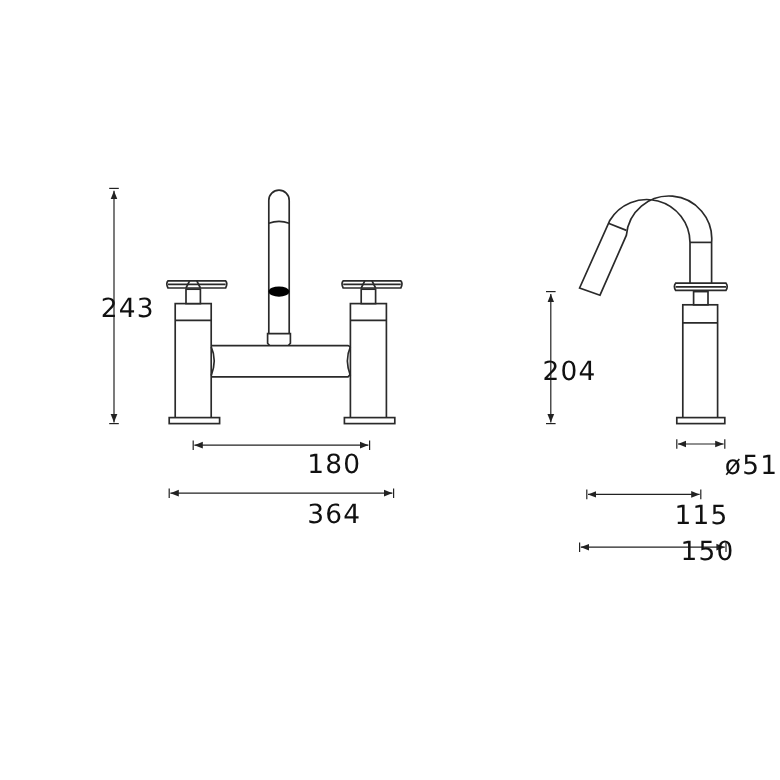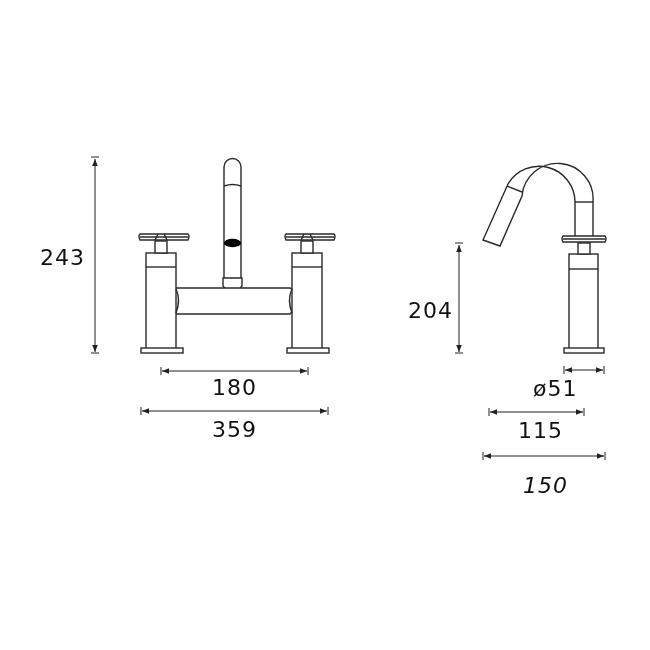--- a/index.html
+++ b/index.html
@@ -6,20 +6,21 @@
     body { width: 650px; height: 650px; position: relative; overflow: hidden; }
     svg { position: absolute; left: 0; top: 0; }
     .lbl {
       position: absolute;
       font-family: "DejaVu Sans", sans-serif;
       font-size: 22px;
       color: #111111;
       line-height: 1;
       white-space: nowrap;
       letter-spacing: 1px;
+      margin-left: 44px;
     }
   </style>
 </head>
 <body>
 
 <svg width="650" height="650" viewBox="0 0 650 650" xmlns="http://www.w3.org/2000/svg">
   <defs>
     <marker id="arr" viewBox="0 0 10 10" refX="10" refY="5" markerWidth="7" markerHeight="7" orient="auto-start-reverse">
       <path d="M0,1 L10,5 L0,9 z" fill="#222"></path>
     </marker>
@@ -94,17 +95,17 @@
     <line x1="489" y1="408" x2="489" y2="416"></line>
       <line x1="584" y1="408" x2="584" y2="416"></line>
     <line x1="484" y1="456" x2="604" y2="456" marker-start="url(#arr)" marker-end="url(#arr)"></line>
     <line x1="483" y1="452" x2="483" y2="460"></line>
       <line x1="605" y1="452" x2="605" y2="460"></line>
   </g>
 </svg>
 
 <div class="lbl" style="left:40px; top:247px;">243</div>
 <div class="lbl" style="left:212px; top:377px;text-align:right;">180</div>
-<div class="lbl" style="left:212px; top:419px;">359</div>
+<div class="lbl" style="left:212px; top:419px;">364</div>
 <div class="lbl" style="left:408px; top:300px;">204</div>
-<div class="lbl" style="left:533px; top:378px;">ø51</div>
+<div class="lbl" style="left:560px; top:378px;">ø51</div>
 <div class="lbl" style="left:518px; top:420px;text-align:right;">115</div>
-<div class="lbl" style="left:523px; top:475px;font-style:italic;">150</div>
+<div class="lbl" style="left:523px; top:450px;">150</div>
 
 </body></html>

